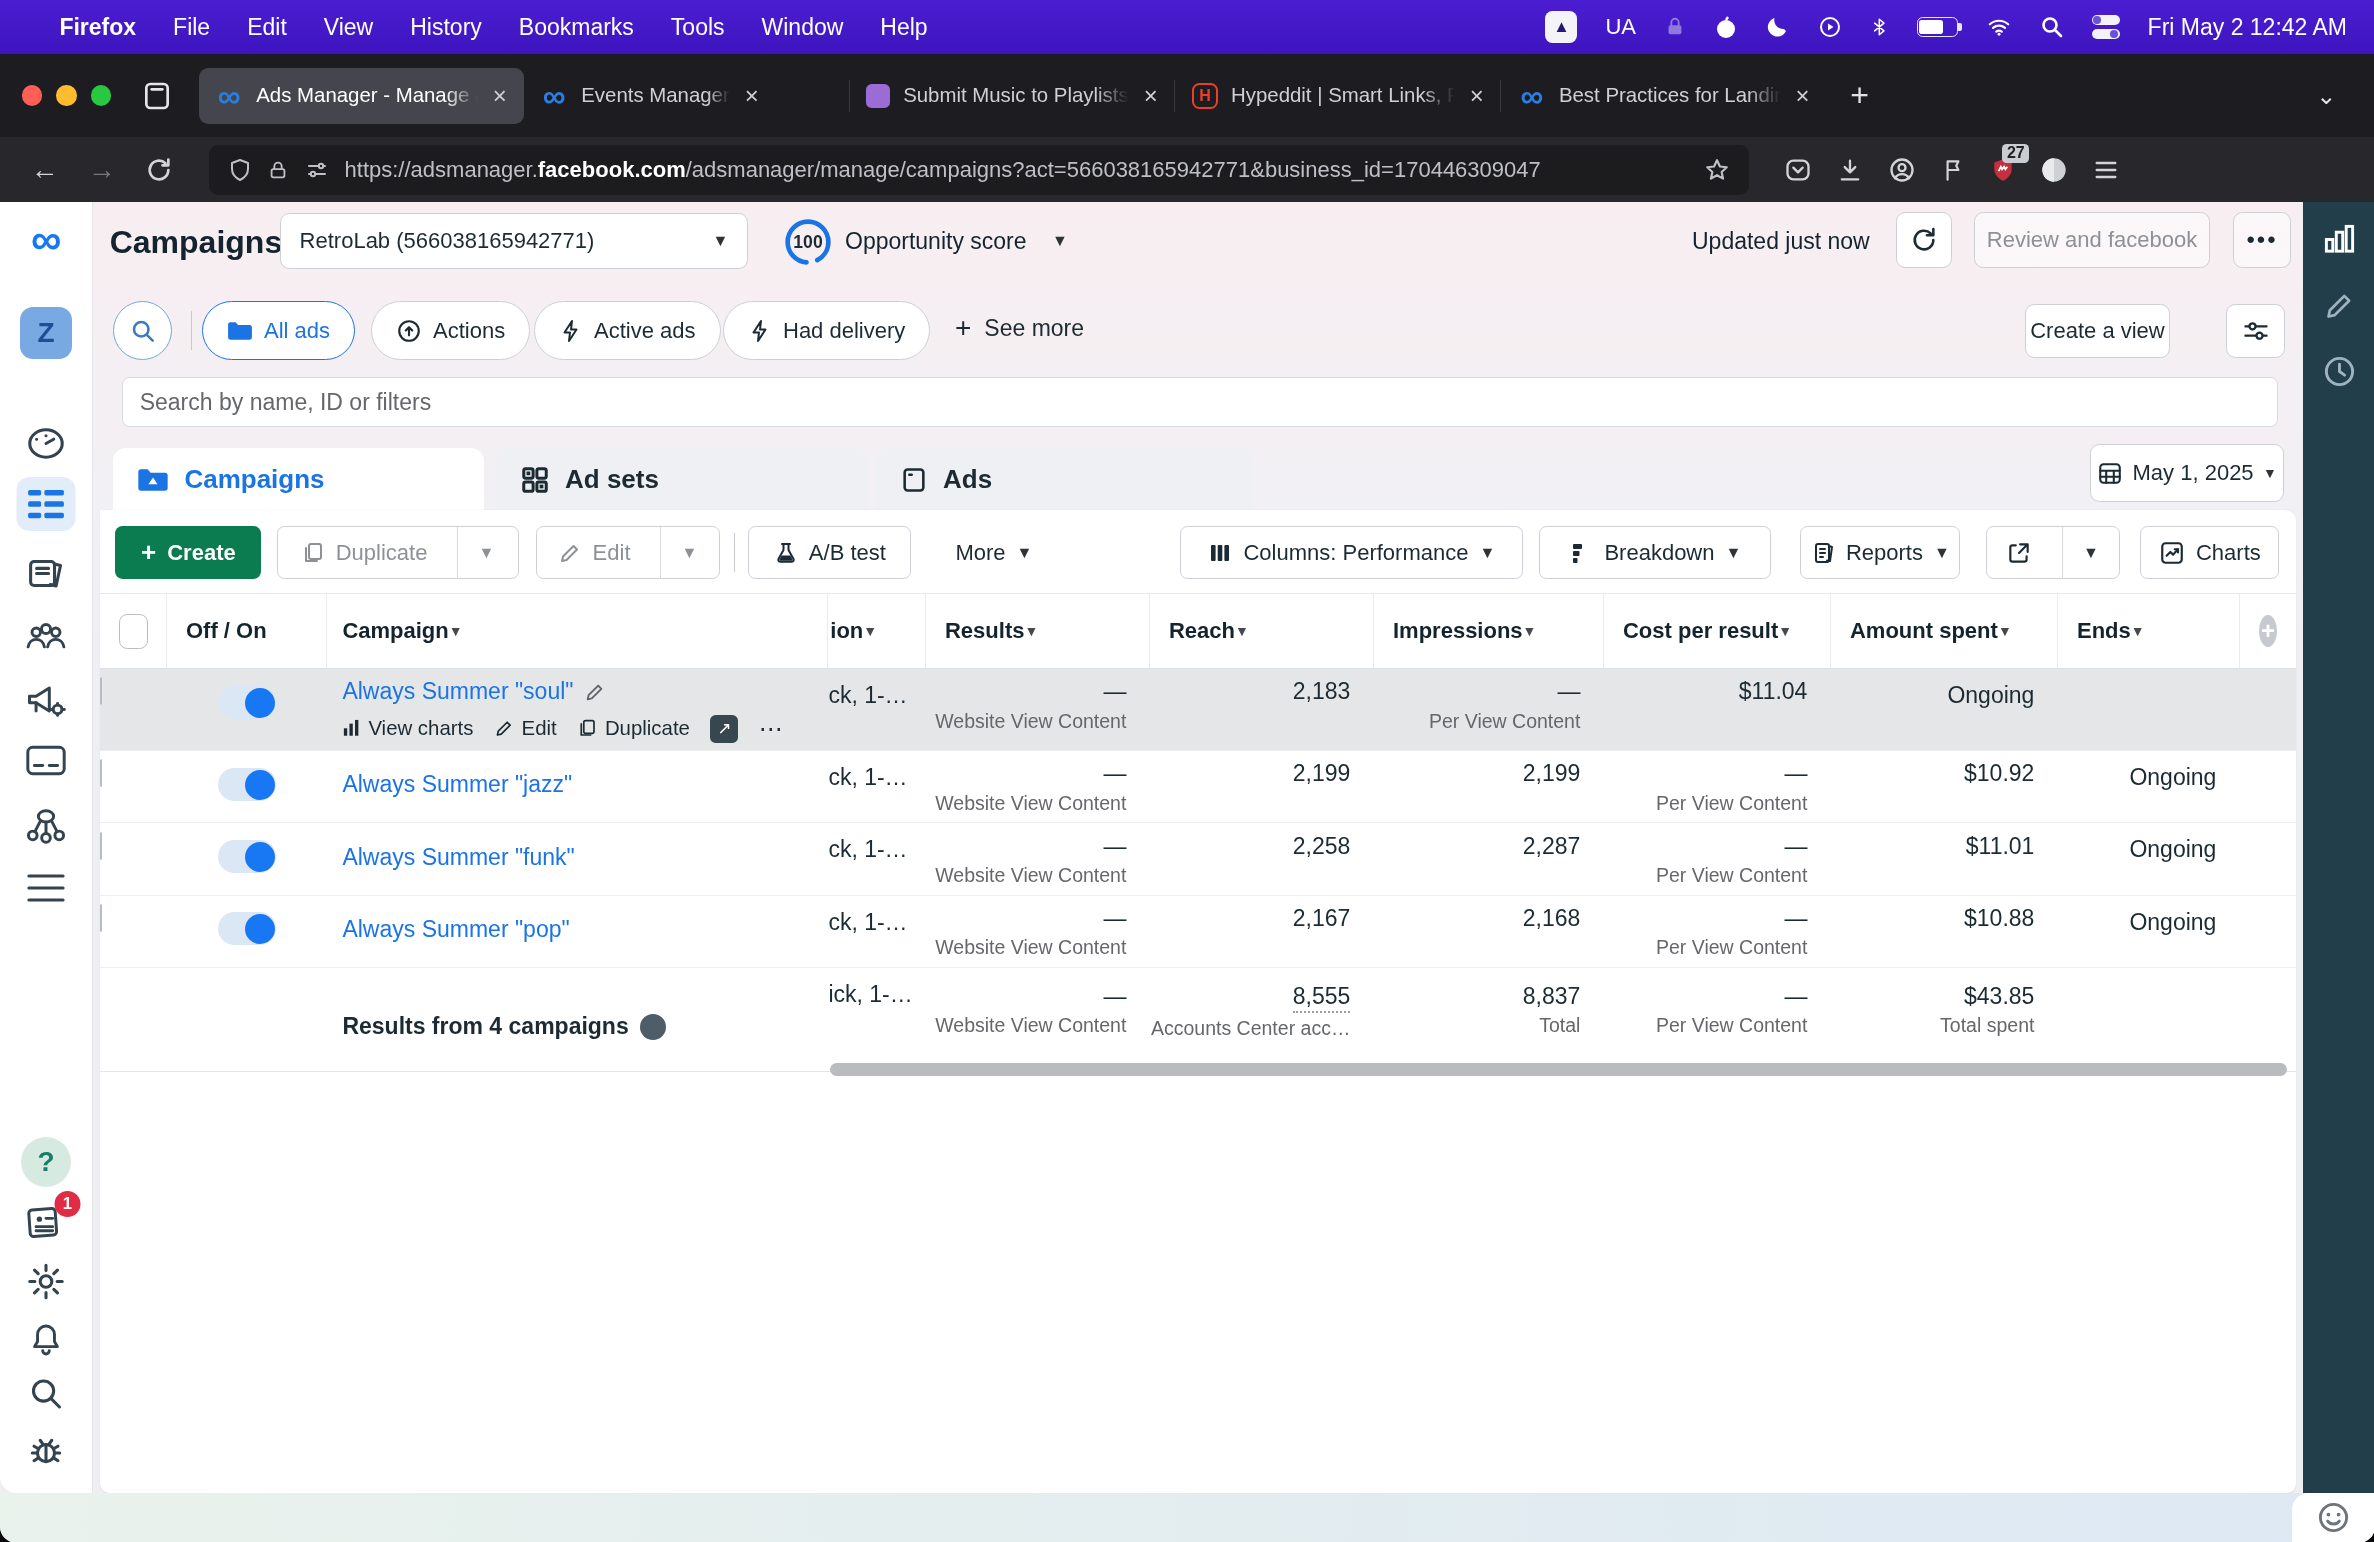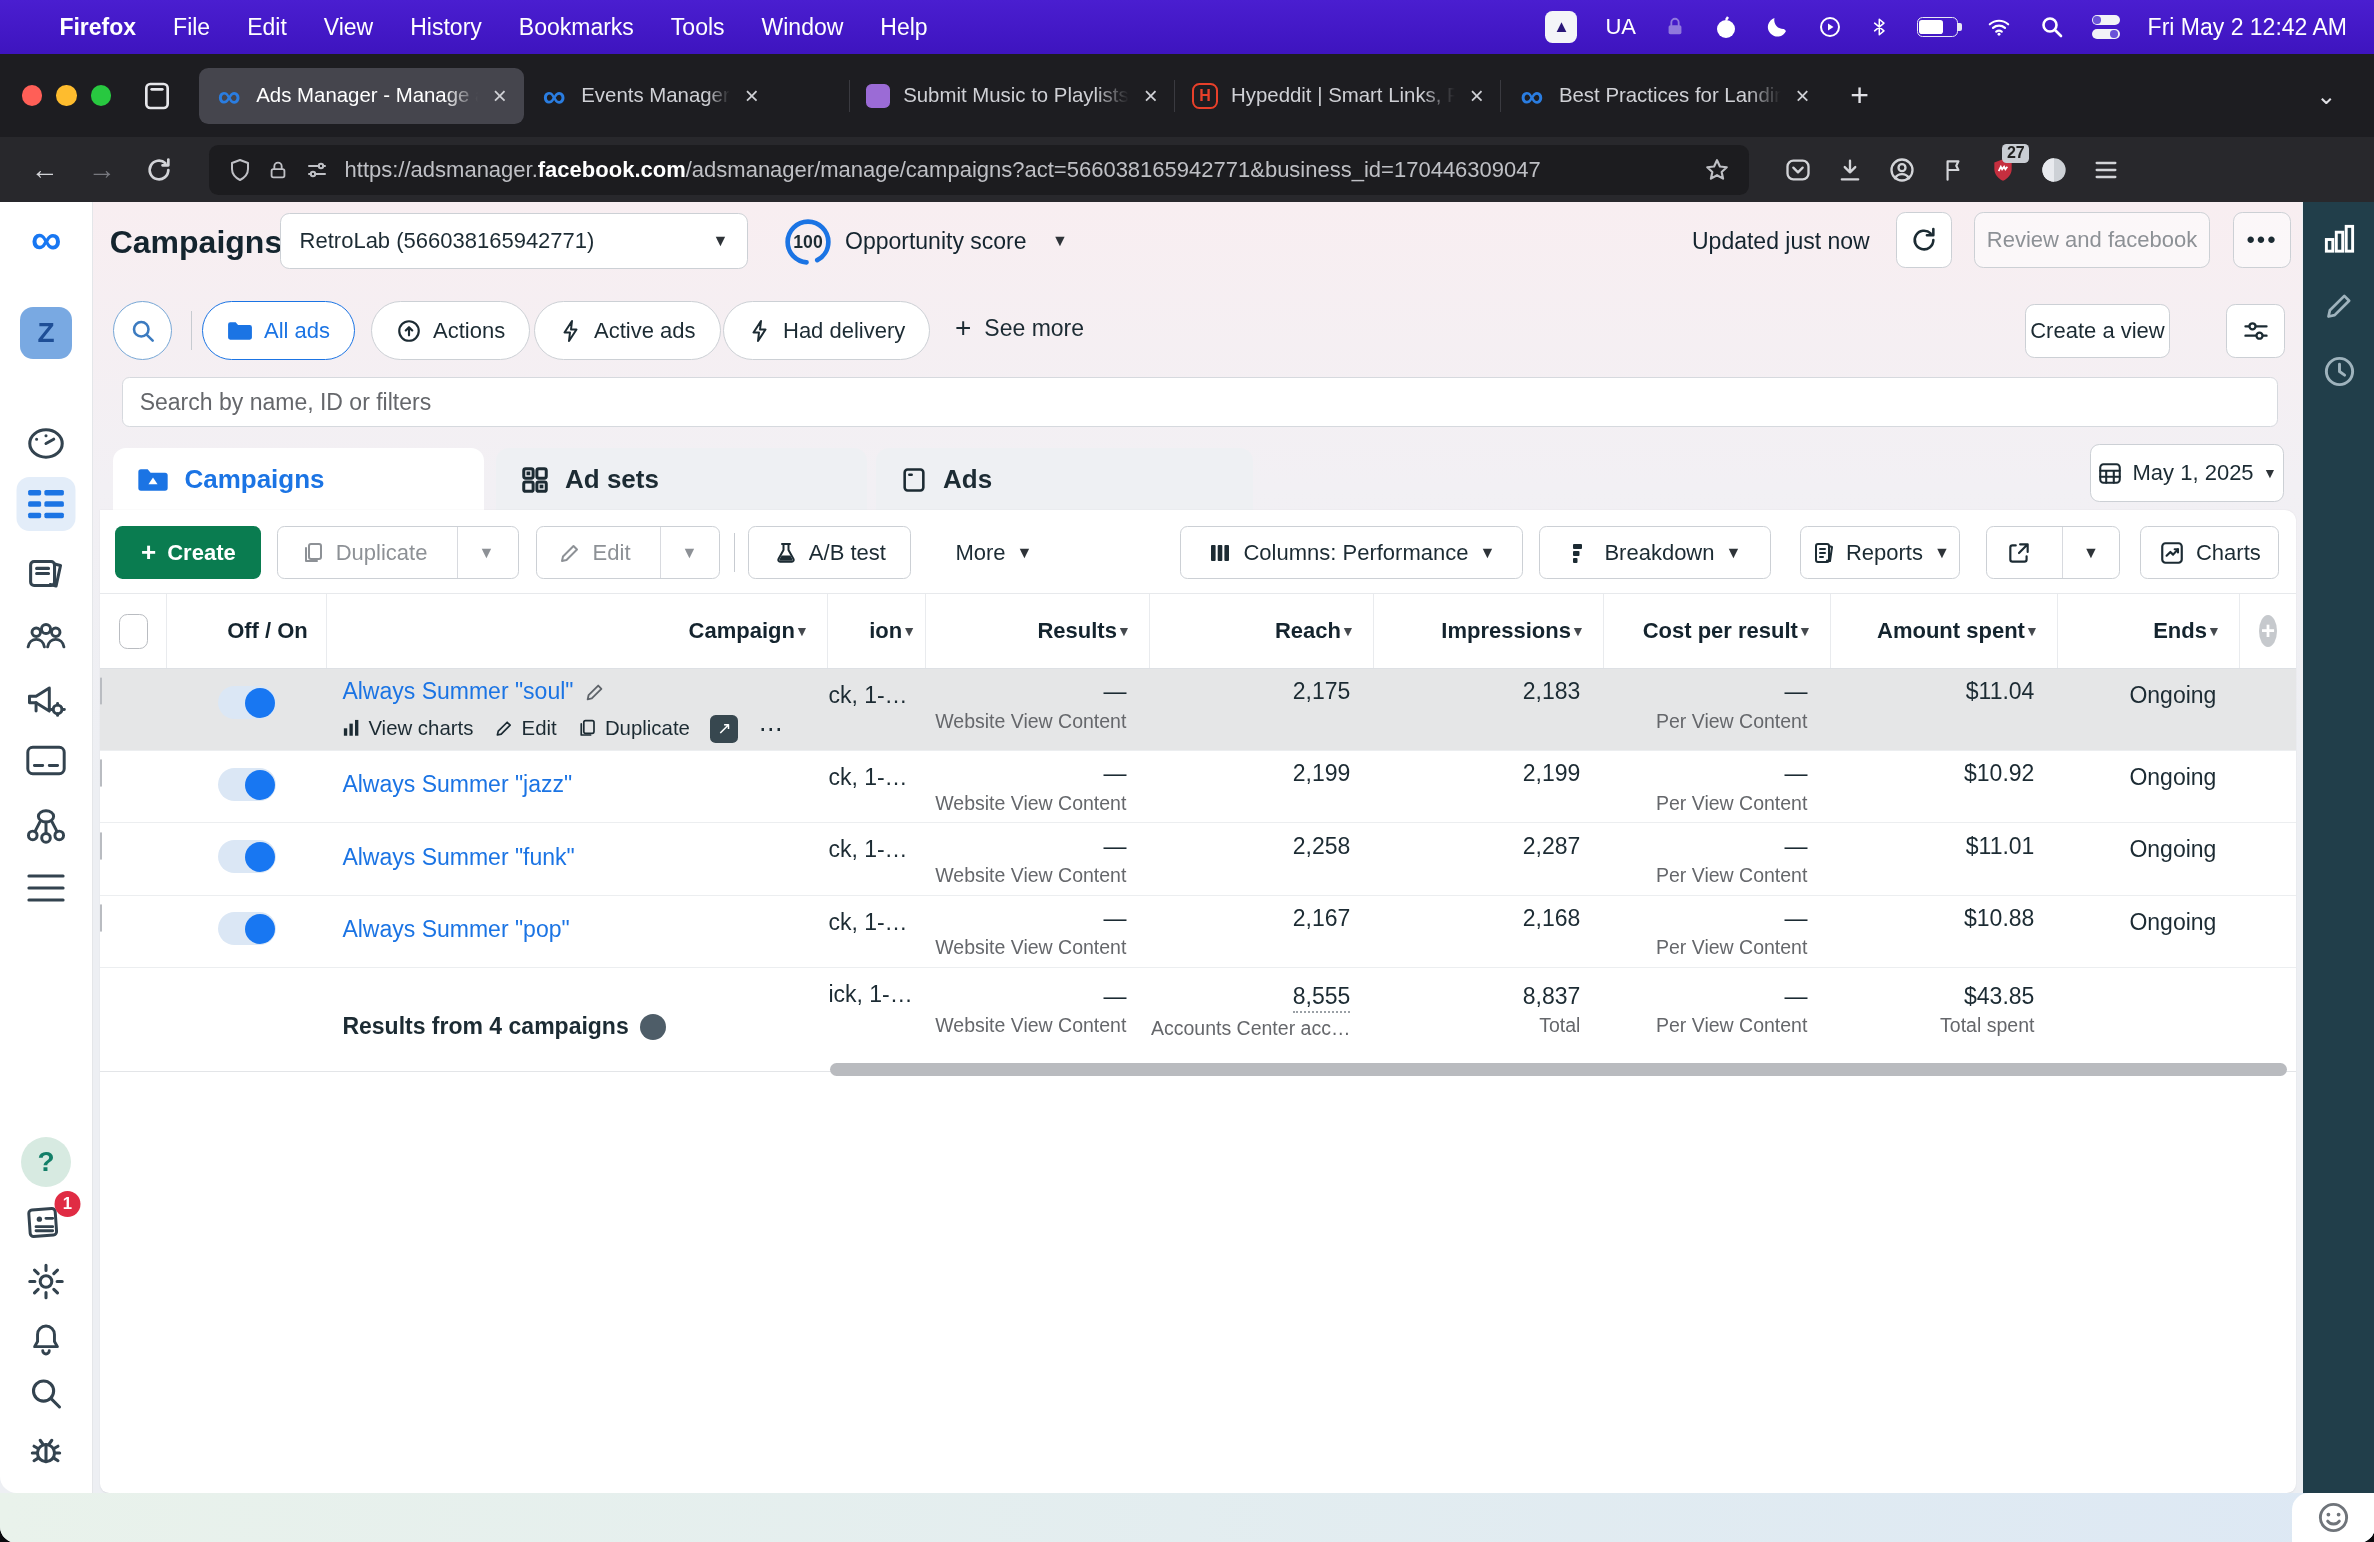--- a/index.html
+++ b/index.html
@@ -107,21 +107,21 @@
 .split{padding:0;overflow:hidden}
 .split .seg{height:100%;display:flex;align-items:center;gap:11px;padding:0 18.6px}
 .split .seg.cap{border-left:0.9px solid #d8dadf;padding:0 20.4px}
 .gray{color:#8d9196}
 .t-div{position:absolute;left:634px;top:23px;width:0.9px;height:39px;background:#c7cbd1}
 .morebtn{border:0;background:transparent;font-weight:500}
 
 .tbl{position:absolute;left:0;top:83px;width:2196px;font-size:23px}
 .tr{display:grid;grid-template-columns:67px 160px 501px 98px 224px 224px 230px 227px 227px 182px 55px;align-items:stretch}
 .th{height:76px;border-top:0.9px solid #e7e9ec;border-bottom:0.9px solid #dde0e4;font-weight:700;font-size:22px;color:#14242e}
-.th>div{display:flex;align-items:center;border-right:0.9px solid #e9ebee;padding:0 18.6px;justify-content:flex-end}
+.th>div{display:flex;align-items:center;border-right:0.9px solid #e9ebee;padding:0 18.6px;justify-content:flex-start}
 .th .nb{border-right:0}
 .th .caret{font-size:14px;color:#45494e}
 .row{border-bottom:0.9px solid #eceef0;min-height:72px}
 .row>div{padding:9.3px 0 7.4px}
 .cell-num{text-align:right;padding-right:24px !important;display:flex;flex-direction:column;align-items:flex-end;gap:4.6px}
 .sub{font-size:19.5px;color:#65676b;white-space:nowrap}
 .link{color:#1b74e4}
 .hoverrow{background:#e5e6e7}
 .camp{padding-left:15px !important}
 .acts{display:flex;align-items:center;gap:20.4px;margin-top:9.3px;font-size:20.4px;color:#1c2b33}
@@ -688,23 +688,20 @@
                   <span class="darksq">↗</span>
                   <span style="font-size:24px;letter-spacing:0.9px">⋯</span>
                 </span>
               </div>
               <div class="cutcell">ck, 1-…</div>
               <div class="cell-num">
                   <span>—</span>
                   <span class="sub">Website View Content</span>
                 </div>
               <div class="cell-num">
-                  <span>2,175</span>
-                </div>
-              <div class="cell-num">
                   <span>2,183</span>
                 </div>
               <div class="cell-num">
                   <span>—</span>
                   <span class="sub">Per View Content</span>
                 </div>
               <div class="cell-num">
                   <span>$11.04</span>
                 </div>
               <div class="endcell">Ongoing</div>

